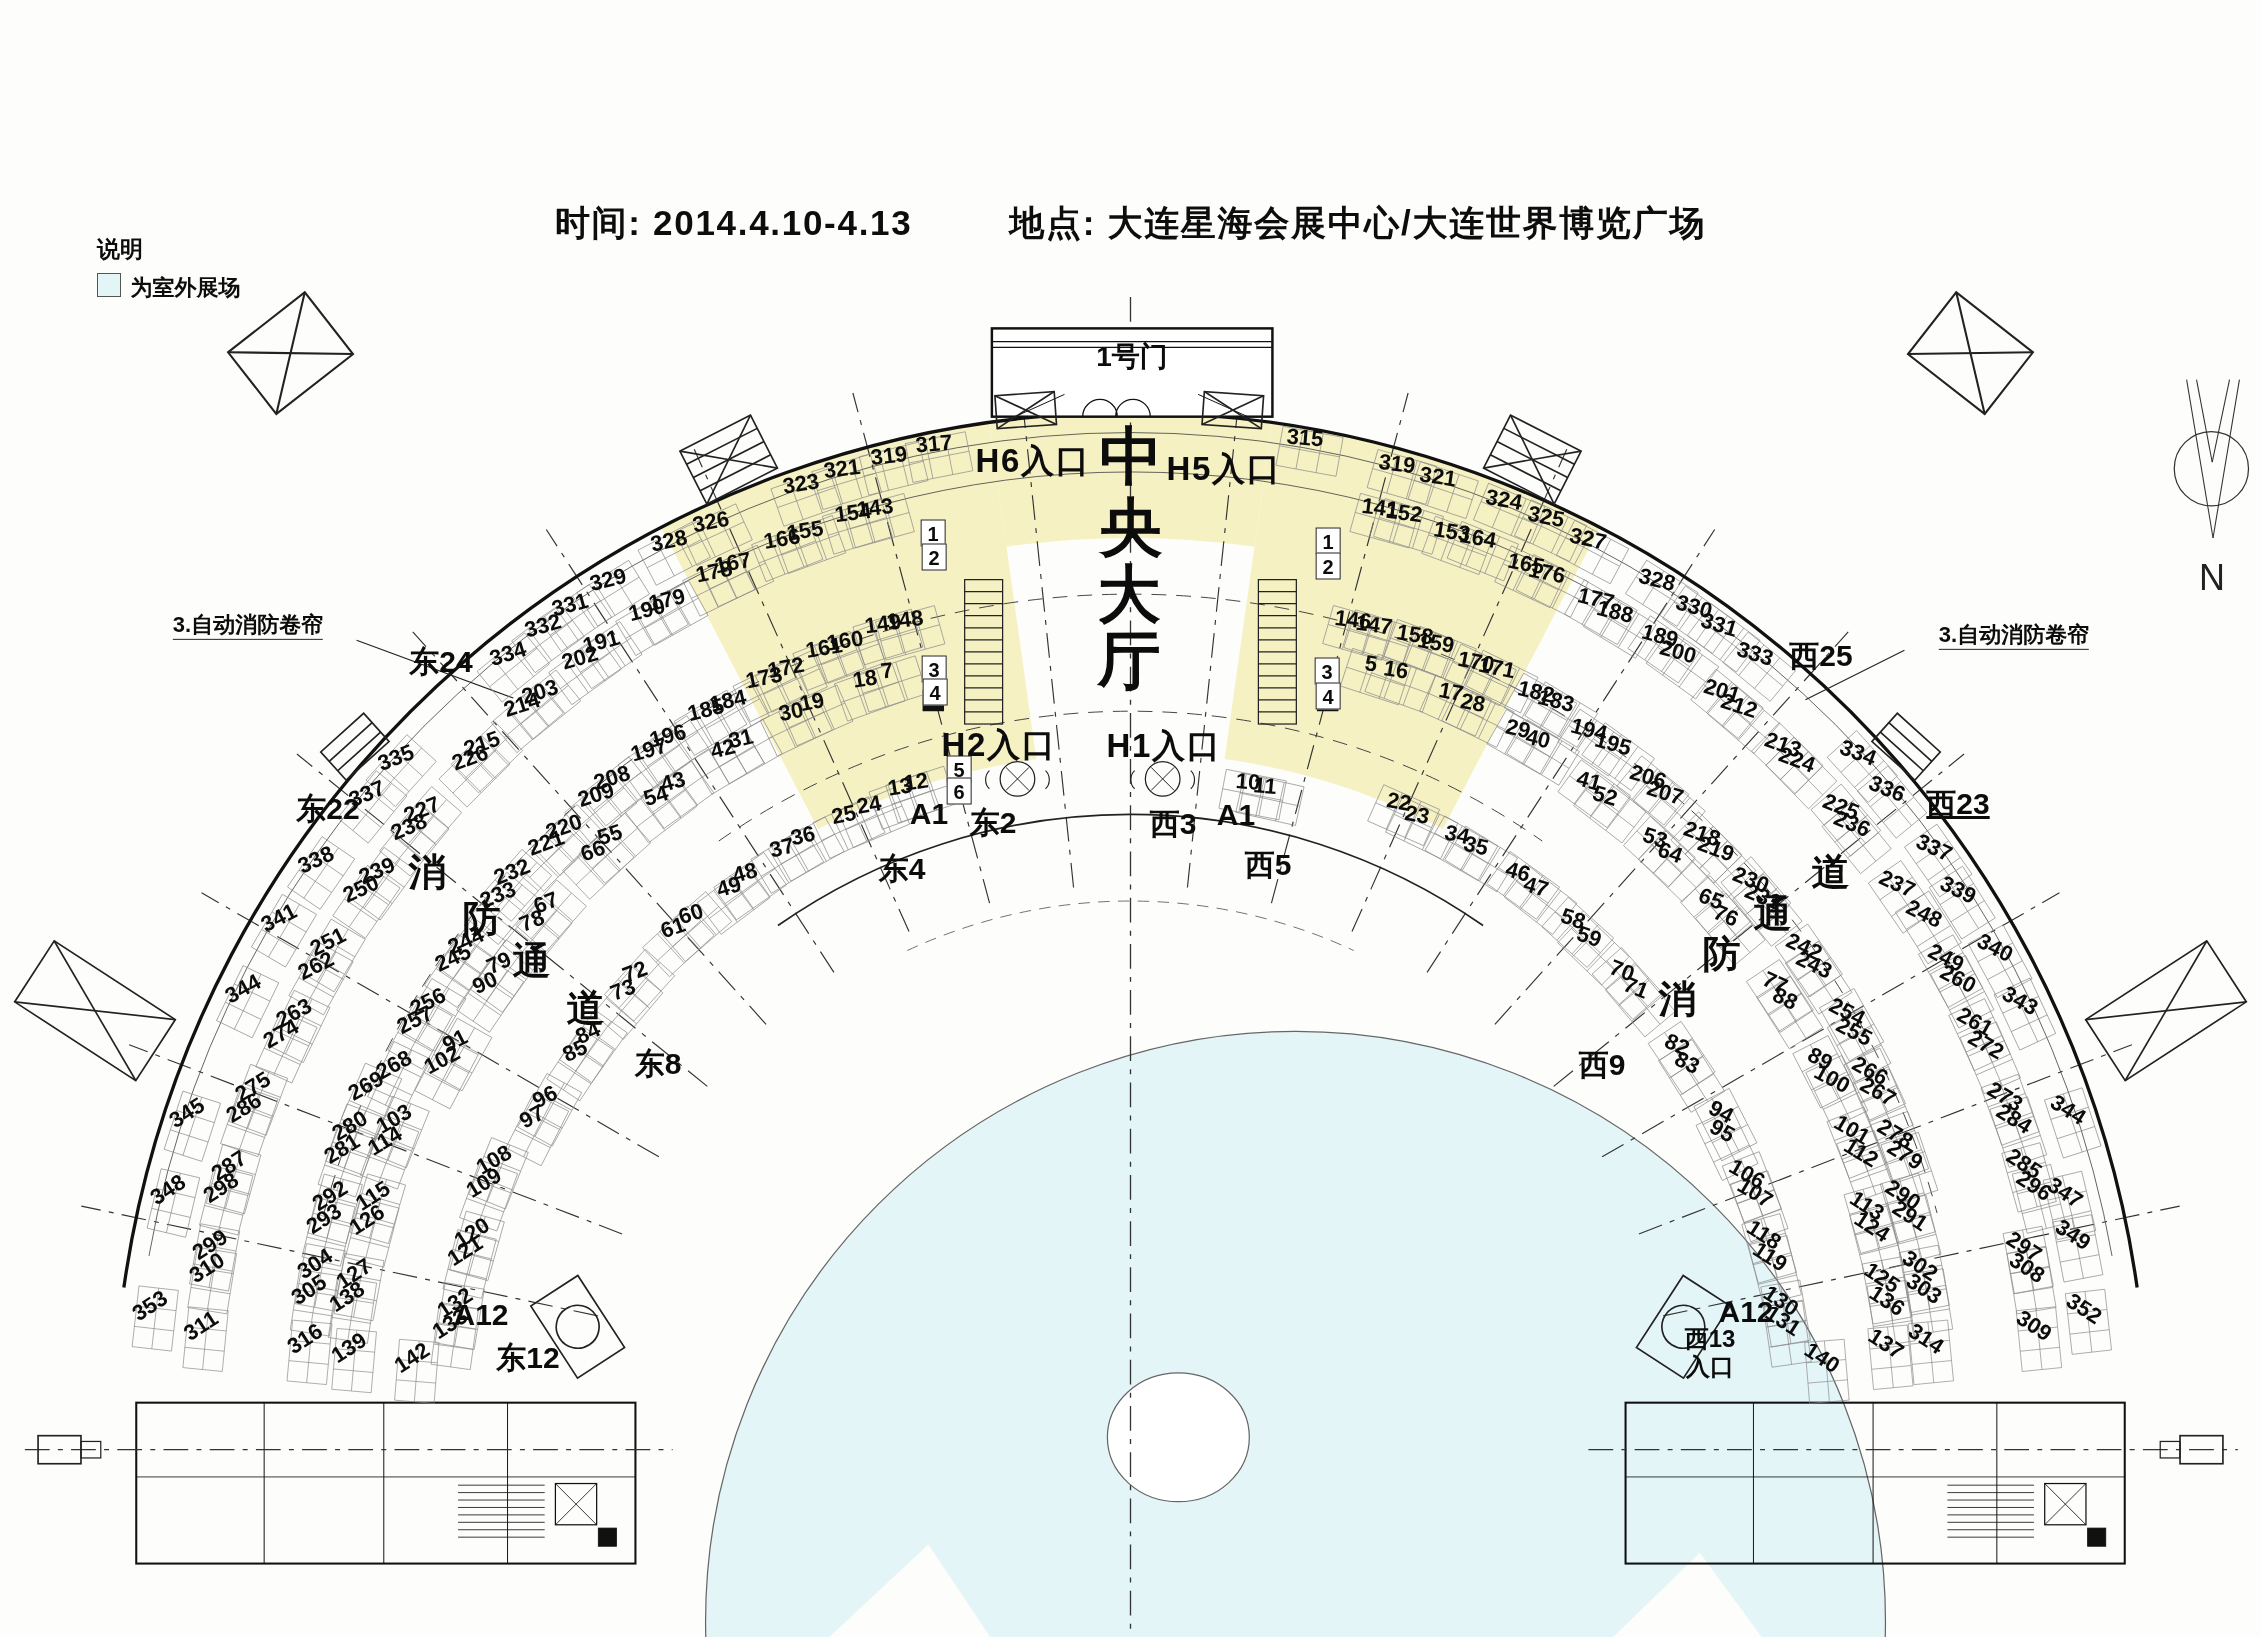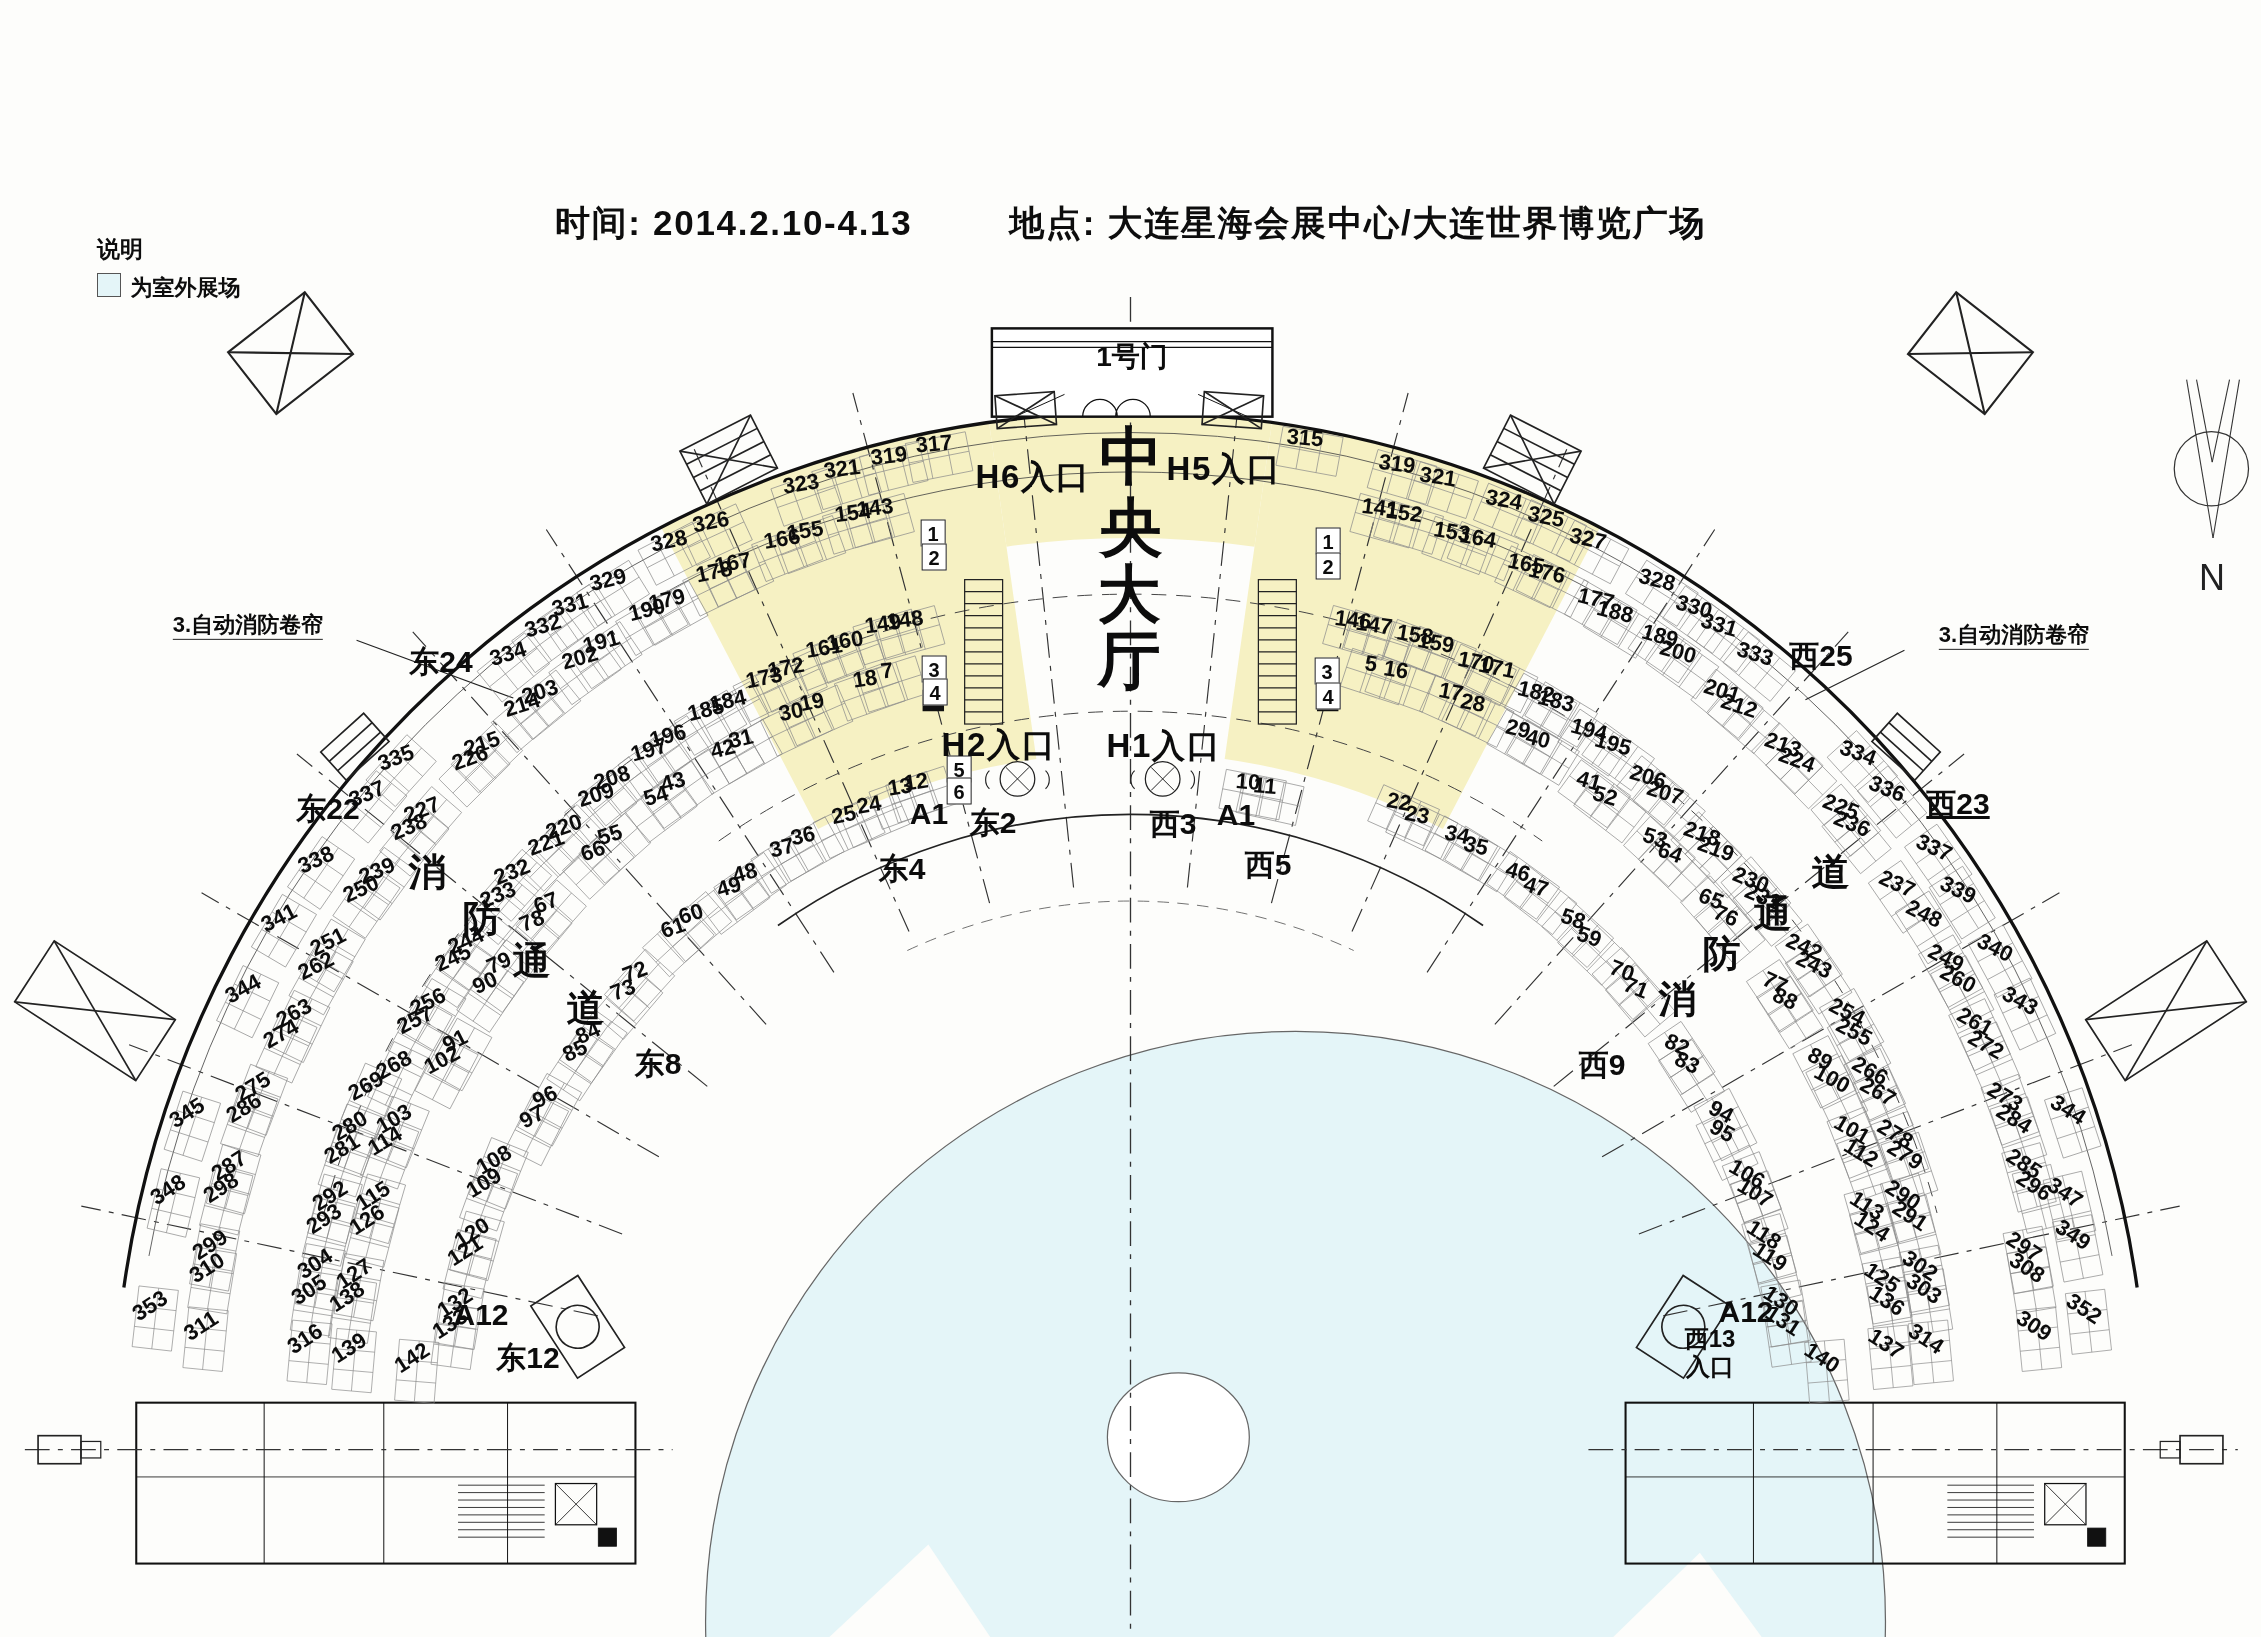--- a/index.html
+++ b/index.html
@@ -1710,21 +1710,21 @@
         <g transform="rotate(85.3 2214 1662)" stroke="#8a8a8a" stroke-width="0.8" fill="none">
           <rect x="2177" y="1638" width="74" height="48"></rect>
           <line x1="2177" y1="1662" x2="2251" y2="1662"></line>
           <line x1="2201.6666666666665" y1="1638" x2="2201.6666666666665" y2="1686"></line>
           <line x1="2226.3333333333335" y1="1638" x2="2226.3333333333335" y2="1686"></line>
         </g>
       </svg>
     </div>
   <div id="page-subtitle">
     <span>时间:</span>
-    <span>2014.2.10-4.13</span>
+    <span>2014.4.10-4.13</span>
     <span class="gap"></span>
     <span>地点:</span>
     <span>大连星海会展中心/大连世界博览广场</span>
   </div>
   <div id="legend">
     <div class="hd">说明</div>
     <div class="row">
       <div class="swatch" id="sw1" style="background: rgb(228, 245, 248);"></div>
       <div class="lline">为室外展场</div>
     </div>
@@ -1999,21 +1999,21 @@
       <div class="lbl gate" style="left: 1958px; top: 804px; text-decoration: underline; --r: 0deg;">西23</div>
       <div class="lbl gate" style="left: 1821px; top: 656px; --r: 0deg;">西25</div>
       <div class="lbl gate" style="left: 929px; top: 814px; --r: 0deg;">A1</div>
       <div class="lbl gate" style="left: 1236px; top: 815px; --r: 0deg;">A1</div>
       <div class="lbl gate" style="left: 481px; top: 1315px; --r: 0deg;">A12</div>
       <div class="lbl gate" style="left: 1746px; top: 1312px; --r: 0deg;">A12</div>
       <div class="lbl gate2" style="left: 1710px; top: 1353px; --r: 0deg;">
         <div>西13</div>
         <div>入口</div>
       </div>
-      <div class="lbl entrance" style="left: 1033px; top: 476px; --r: 0deg;">H6入口</div>
+      <div class="lbl entrance" style="left: 1033px; top: 460px; --r: 0deg;">H6入口</div>
       <div class="lbl entrance" style="left: 1224px; top: 468px; --r: 0deg;">H5入口</div>
       <div class="lbl entrance" style="left: 999px; top: 744px; --r: 0deg;">H2入口</div>
       <div class="lbl entrance" style="left: 1164px; top: 745px; --r: 0deg;">H1入口</div>
       <div class="lbl hallchar" style="left: 1131px; top: 456px; --r: 0deg;">中</div>
       <div class="lbl hallchar" style="left: 1131px; top: 527px; --r: 0deg;">央</div>
       <div class="lbl hallchar" style="left: 1129px; top: 594px; --r: 0deg;">大</div>
       <div class="lbl hallchar" style="left: 1129px; top: 660px; --r: 0deg;">厅</div>
       <div class="lbl gatedoor" style="left: 1132px; top: 357px; --r: 0deg;">1号门</div>
       <div class="lbl corridor" style="left: 428px; top: 872px; --r: 0deg;">消</div>
       <div class="lbl corridor" style="left: 482px; top: 919px; --r: 0deg;">防</div>

